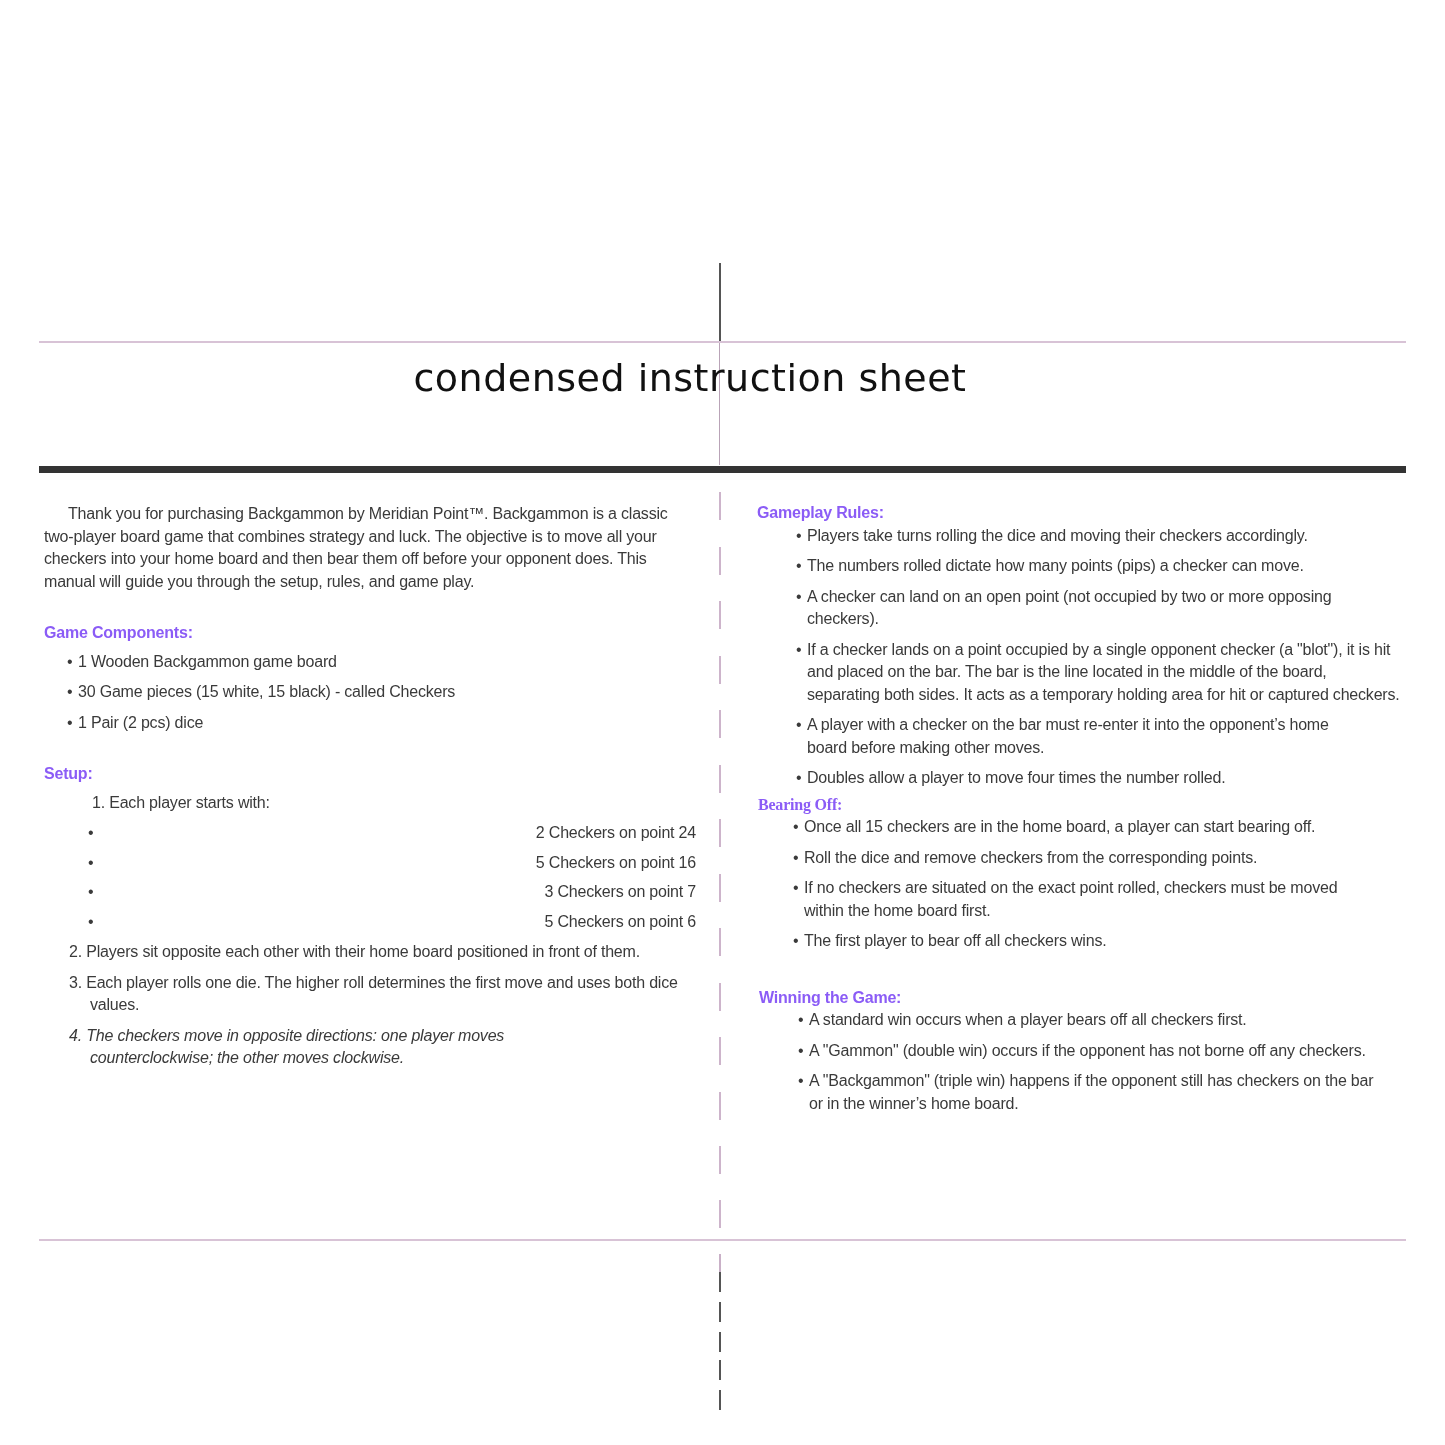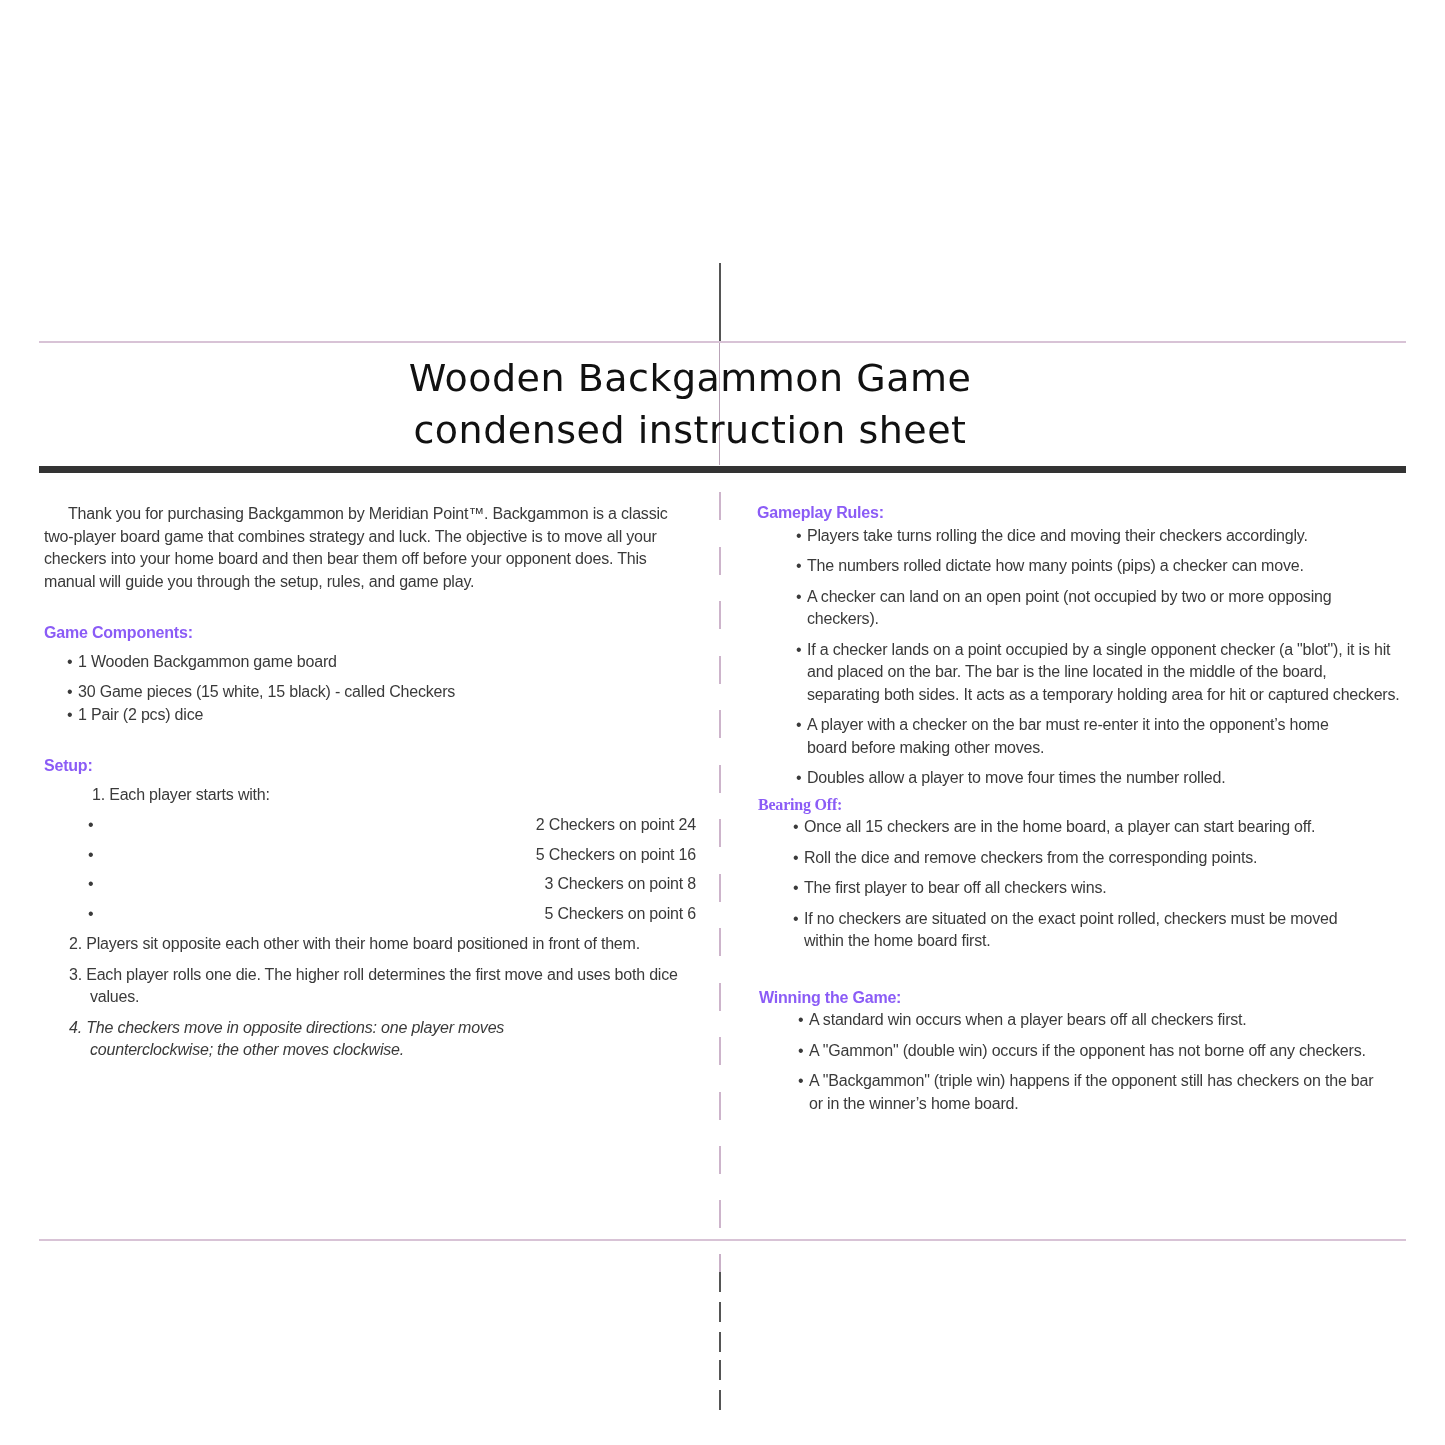--- a/index.html
+++ b/index.html
@@ -55,44 +55,43 @@
   <div class="vdash" style="top:1200px; background:#cdb4cb;"></div>
   <div class="vdash-dark" style="top:1254px; height:18px; background:#c9b0c7;"></div>
   <div class="vdash-dark" style="top:1272px;"></div>
   <div class="vdash-dark" style="top:1302px;"></div>
   <div class="vdash-dark" style="top:1332px;"></div>
   <div class="vdash-dark" style="top:1360px;"></div>
   <div class="vdash-dark" style="top:1390px;"></div>
 </div>
 
 <div class="title">
-  <div>Wooden Backgammon Game</div>
   <div>condensed instruction sheet</div>
 </div>
 
 <div class="col" style="left:44px; top:503px; width:652px;">
   <p class="intro">Thank you for purchasing Backgammon by Meridian Point™. Backgammon is a classic two-player board game that combines strategy and luck. The objective is to move all your checkers into your home board and then bear them off before your opponent does. This manual will guide you through the setup, rules, and game play.</p>
 
   <p class="h" style="margin-top:29px;">Game Components:</p>
   <div style="margin-left:34px; margin-top:6px;">
     <p class="item bullet">1 Wooden Backgammon game board</p>
     <p class="item bullet" style="margin-top:8px;">30 Game pieces (15 white, 15 black) - called Checkers</p>
-    <p class="item bullet" style="">1 Pair (2 pcs) dice</p>
+    <p class="item bullet" style="margin-top:8px;">1 Pair (2 pcs) dice</p>
   </div>
 
   <p class="h" style="margin-top:29px;">Setup:</p>
   <div style="margin-top:6px;">
     <div class="item" style="padding-left:44px; margin-left:24px; text-indent:-20px;">
       <span>1.</span>
       <span>Each player starts with:</span>
     </div>
     <div style="margin-left:55px; margin-top:8px;text-align:right;">
       <p class="item bullet">2 Checkers on point 24</p>
       <p class="item bullet" style="margin-top:7px;">5 Checkers on point 16</p>
-      <p class="item bullet" style="margin-top:7px;">3 Checkers on point 8</p>
+      <p class="item bullet" style="margin-top:7px;">3 Checkers on point 7</p>
       <p class="item bullet" style="margin-top:7px;">5 Checkers on point 6</p>
     </div>
     <div class="item" style="margin-left:25px; padding-left:21px; text-indent:-21px; margin-top:8px; width:610px;">
       <span>2.</span>
       <span>Players sit opposite each other with their home board positioned in front of them.</span>
     </div>
     <div class="item" style="margin-left:25px; padding-left:21px; text-indent:-21px; margin-top:8px; width:630px;">
       <span>3.</span>
       <span>Each player rolls one die. The higher roll determines the first move and uses both dice values.</span>
     </div>
@@ -111,22 +110,22 @@
     <p class="item bullet" style="margin-top:8px; width:545px;">A checker can land on an open point (not occupied by two or more opposing checkers).</p>
     <p class="item bullet" style="margin-top:8px;">If a checker lands on a point occupied by a single opponent checker (a "blot"), it is hit and placed on the bar. The bar is the line located in the middle of the board, separating both sides. It acts as a temporary holding area for hit or captured checkers.</p>
     <p class="item bullet" style="margin-top:8px; width:565px;">A player with a checker on the bar must re-enter it into the opponent’s home board before making other moves.</p>
     <p class="item bullet" style="margin-top:8px;">Doubles allow a player to move four times the number rolled.</p>
   </div>
 
   <p class="h" style="margin-top:4px; margin-left:1px;font-family:Liberation Serif, serif;">Bearing Off:</p>
   <div style="margin-left:47px; width:600px;">
     <p class="item bullet">Once all 15 checkers are in the home board, a player can start bearing off.</p>
     <p class="item bullet" style="margin-top:8px;">Roll the dice and remove checkers from the corresponding points.</p>
+    <p class="item bullet" style="margin-top:8px; width:575px;">If no checkers are situated on the exact point rolled, checkers must be moved within the home board first.</p>
     <p class="item bullet" style="margin-top:8px;">The first player to bear off all checkers wins.</p>
-    <p class="item bullet" style="margin-top:8px; width:575px;">If no checkers are situated on the exact point rolled, checkers must be moved within the home board first.</p>
   </div>
 
   <p class="h" style="margin-top:34px; margin-left:2px;">Winning the Game:</p>
   <div style="margin-left:52px; width:580px;">
     <p class="item bullet">A standard win occurs when a player bears off all checkers first.</p>
     <p class="item bullet" style="margin-top:8px; width:575px;">A "Gammon" (double win) occurs if the opponent has not borne off any checkers.</p>
     <p class="item bullet" style="margin-top:8px; width:580px;">A "Backgammon" (triple win) happens if the opponent still has checkers on the bar or in the winner’s home board.</p>
   </div>
 </div>
 

